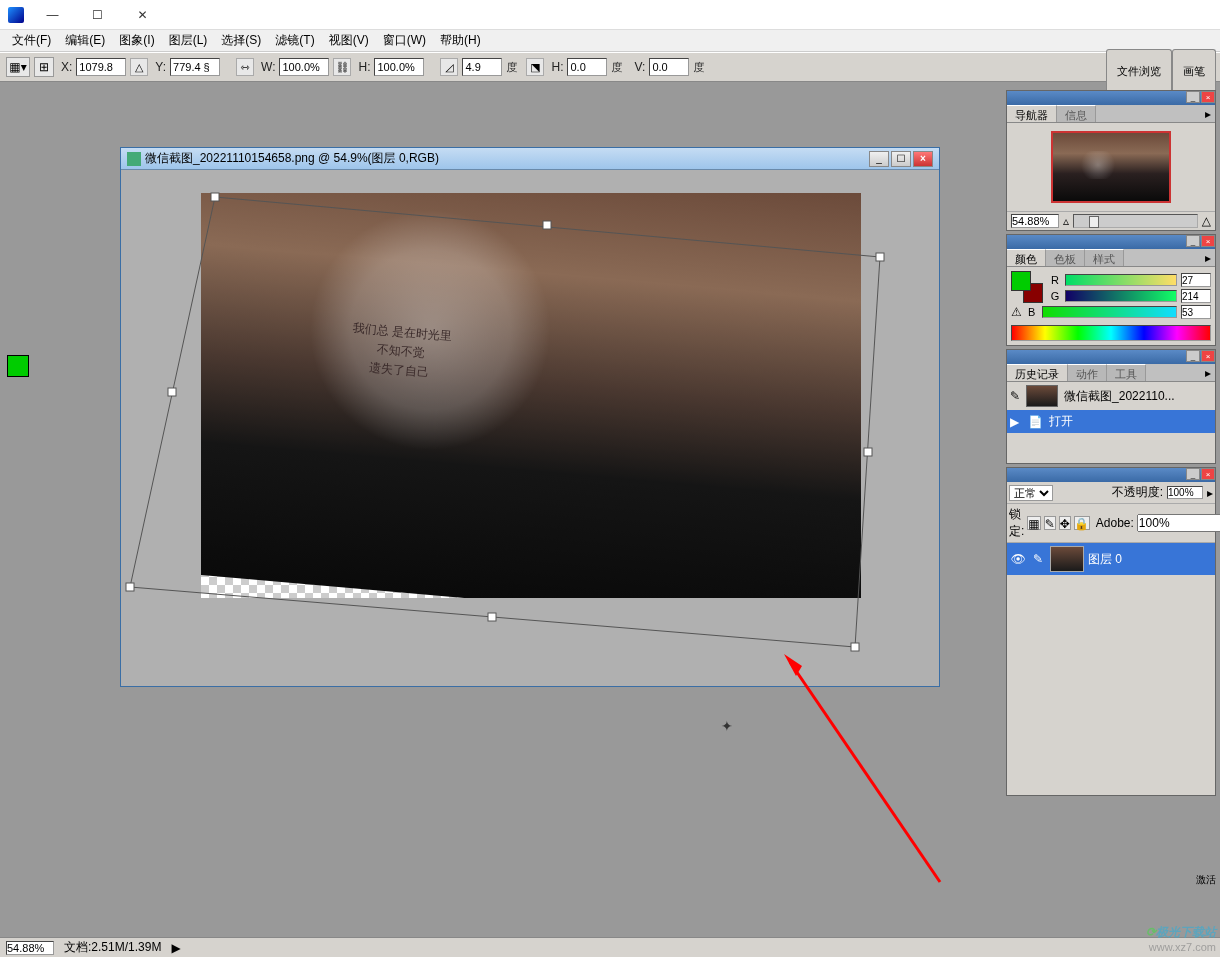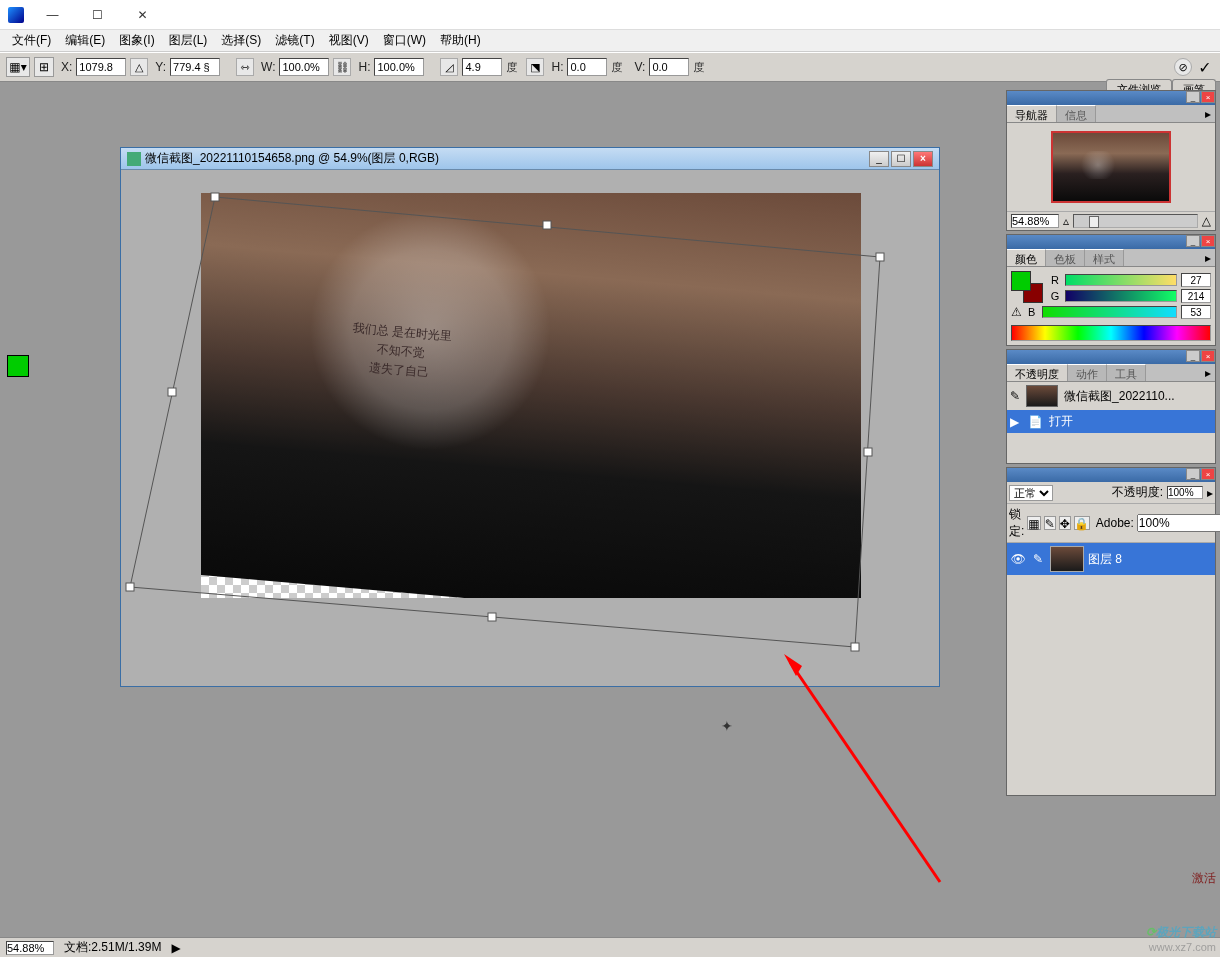--- a/index.html
+++ b/index.html
@@ -11,21 +11,21 @@
 .winbtn{width:45px;height:28px;display:flex;align-items:center;justify-content:center;color:#333;font-family:Arial}
 .menubar{height:22px;background:#f0f0f0;display:flex;align-items:center;padding:0 6px;gap:2px;border-bottom:1px solid #ccc}
 .menubar span{padding:2px 6px;cursor:default}
 .optbar{height:30px;background:#d6d3ce;display:flex;align-items:center;padding:0 6px;gap:4px;border-bottom:1px solid #888;border-top:1px solid #fff}
 .optbar .ref{width:24px;height:20px;background:#e8e8e8;border:1px solid #999;display:inline-flex;align-items:center;justify-content:center}
 .optbar .lbl{margin-left:3px;color:#222}
 .optbar input[type=text]{width:50px;height:18px;font-size:11px;border:1px inset #999;padding:0 2px;background:#fff}
 .optbar .unit{font-size:11px;color:#333;margin-right:5px}
 .optbar .iconbtn{width:18px;height:18px;border:1px solid #aaa;background:#e8e8e8;display:inline-flex;align-items:center;justify-content:center;font-size:11px}
 .tabwell{position:absolute;right:4px;top:56px;height:24px;display:flex;align-items:flex-end;gap:0}
-.tabwell .tab{background:#d6d3ce;border:1px solid #888;border-bottom:none;padding:2px 10px;font-size:11px;border-radius:3px 3px 0 0;position:relative;top:19px}
+.tabwell .tab{background:#d6d3ce;border:1px solid #888;border-bottom:none;padding:14px 10px;font-size:11px;border-radius:3px 3px 0 0;position:relative;top:13px}
 .toolbox{position:absolute;left:0;top:82px;width:63px;background:#d6d3ce;border:1px solid #888}
 .toolbox .thead{height:12px;background:linear-gradient(#bcd4ec,#a4c2e0);border-bottom:1px solid #888}
 .toolbox .tgrid{display:grid;grid-template-columns:1fr 1fr;gap:0}
 .toolbox .tool{height:22px;border:1px solid transparent;display:flex;align-items:center;justify-content:center;position:relative}
 .toolbox .tool.active{background:#fff;border:1px inset #999}
 .toolbox .tool svg{width:16px;height:16px}
 .toolbox .tool .tri{position:absolute;right:1px;bottom:1px;width:0;height:0;border-left:4px solid transparent;border-bottom:4px solid #333}
 .toolbox .swatches{padding:4px;position:relative;height:40px}
 .toolbox .fg{position:absolute;left:6px;top:2px;width:22px;height:22px;background:#0c0;border:1px solid #000;z-index:2}
 .toolbox .bg{position:absolute;left:18px;top:14px;width:22px;height:22px;background:#800;border:1px solid #000}
@@ -67,41 +67,41 @@
 .navthumb{width:120px;height:72px;margin:4px auto;border:2px solid #c33;background:
   linear-gradient(180deg,#6b4a3a 0%,#8a6a55 30%,#2a2020 60%,#0a0a0a 100%);position:relative}
 .navthumb::after{content:"";position:absolute;left:25px;top:18px;width:40px;height:28px;background:radial-gradient(circle,rgba(255,255,255,0.3),transparent 70%)}
 .navctrl{display:flex;align-items:center;gap:4px;padding:2px 4px;border-top:1px solid #aaa}
 .navctrl input{width:48px;font-size:11px;border:1px inset #999}
 .navctrl .slider{flex:1;height:14px;background:#ccc;position:relative;border:1px inset #aaa}
 .navctrl .slider::after{content:"";position:absolute;left:15px;top:1px;width:8px;height:10px;background:#eee;border:1px solid #666}
 .colorpanel .row{display:flex;align-items:center;gap:4px;margin:2px 0}
 .colorpanel .row .ch{width:12px;text-align:center;font-size:11px}
 .colorpanel .row .bar{flex:1;height:12px;border:1px inset #999}
-.colorpanel .row .val{width:30px;height:14px;font-size:10px;border:1px inset #999;text-align:center;background:#fff}
+.colorpanel .row .val{width:30px;height:14px;font-size:10px;border:1px inset #999;text-align:left;background:#fff}
 .colorpanel .sw2{position:relative;width:32px;height:32px;float:left;margin-right:6px}
 .colorpanel .sw2 .f{position:absolute;left:0;top:0;width:20px;height:20px;background:#0c0;border:1px solid #333;z-index:2}
 .colorpanel .sw2 .b{position:absolute;right:0;bottom:0;width:20px;height:20px;background:#800;border:1px solid #333}
 .spectrum{height:16px;background:linear-gradient(90deg,#f00,#ff0,#0f0,#0ff,#00f,#f0f,#f00);margin-top:4px;border:1px inset #999}
 .historypanel .hrow{display:flex;align-items:center;padding:3px;gap:6px}
 .historypanel .hrow.sel{background:#3875d7;color:#fff}
 .historypanel .hthumb{width:32px;height:22px;background:linear-gradient(#6b4a3a,#1a1a1a);border:1px solid #666}
 .layerspanel .lopt{display:flex;align-items:center;gap:4px;padding:2px;border-bottom:1px solid #aaa}
 .layerspanel .lopt select{font-size:11px;border:1px solid #999;background:#fff}
 .layerspanel .lopt input{width:36px;font-size:10px;border:1px inset #999}
 .layerspanel .lockrow{display:flex;align-items:center;gap:3px;padding:2px;border-bottom:1px solid #aaa;font-size:11px}
 .layerspanel .lockrow .lico{width:16px;height:14px;border:1px solid #999;background:#eee}
 .layerspanel .lrow{display:flex;align-items:center;padding:3px;gap:4px;background:#3875d7;color:#fff}
 .layerspanel .lrow .eye{width:16px;height:14px;display:flex;align-items:center;justify-content:center}
 .layerspanel .lrow .lthumb{width:34px;height:26px;background:linear-gradient(#6b4a3a,#1a1a1a);border:1px solid #aaa}
 .layerspanel .fill{height:220px}
 .statusbar{position:absolute;left:0;bottom:0;width:100%;height:20px;background:#d6d3ce;border-top:1px solid #888;display:flex;align-items:center;padding:0 6px;gap:10px;font-size:11px}
 .statusbar input{width:48px;font-size:11px;border:1px inset #999}
 .watermark{position:absolute;right:4px;bottom:4px;font-size:18px;color:#4ac;font-style:italic;font-weight:bold;opacity:0.7}
-.watermark2{position:absolute;right:4px;bottom:70px;color:#7f1d1d;font-size:12px}
+.watermark2{position:absolute;right:4px;bottom:70px;color:#000000;font-size:10px}
 </style>
 </head>
 <body>
 
 <div class="titlebar">
   <div class="app-icon"></div>
   <div class="winbtns">
     <div class="winbtn">—</div>
     <div class="winbtn">☐</div>
     <div class="winbtn close">✕</div>
@@ -435,21 +435,21 @@
       <div class="spectrum"></div>
     </div>
   </div>
 
   <div class="panel historypanel">
     <div class="ptitle">
         <div class="pbtn">_</div>
         <div class="pbtn pclose">×</div>
       </div>
     <div class="tabs">
-      <div class="tab">不透明度</div>
+      <div class="tab">历史记录</div>
       <div class="tab inactive">动作</div>
       <div class="tab inactive">工具</div>
       <div style="flex:1"></div>
         <div style="padding:2px 4px">▸</div>
     </div>
     <div class="hrow">
       <span>✎</span>
       <div class="hthumb"></div>
       <span>微信截图_2022110...</span>
     </div>
@@ -480,21 +480,21 @@
       <div class="lico">✥</div>
       <div class="lico">🔒</div>
       <span style="flex:1"></span>
       <span>Adobe:</span>
       <input value="100%" style="">
     </div>
     <div class="lrow">
       <div class="eye">👁</div>
       <div class="eye">✎</div>
       <div class="lthumb"></div>
-      <span>图层 8</span>
+      <span>图层 0</span>
     </div>
     <div class="fill"></div>
   </div>
 </div>
 
 <div class="statusbar">
   <input value="54.88%" style="">
   <span>文档:2.51M/1.39M</span>
   <span>▶</span>
 </div>

